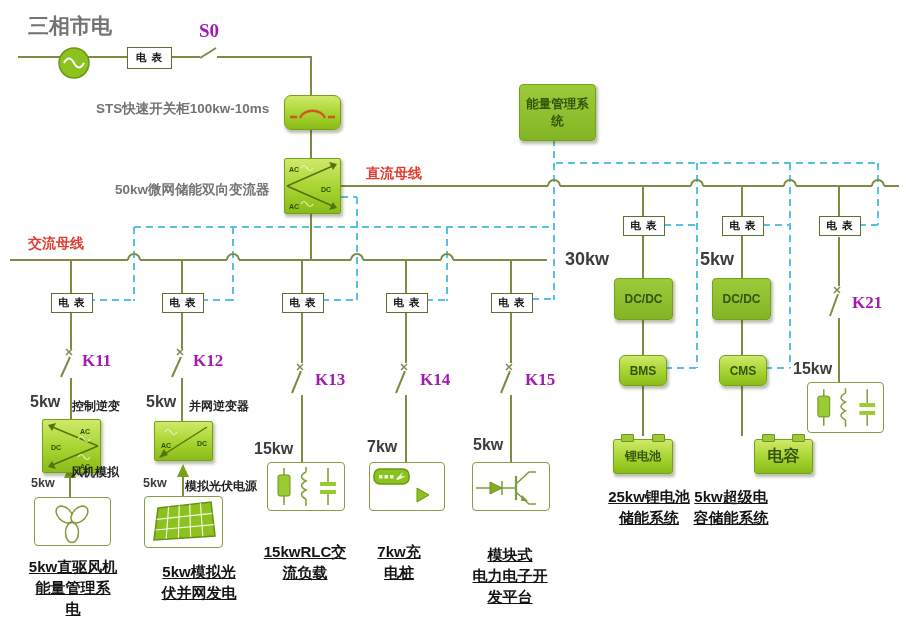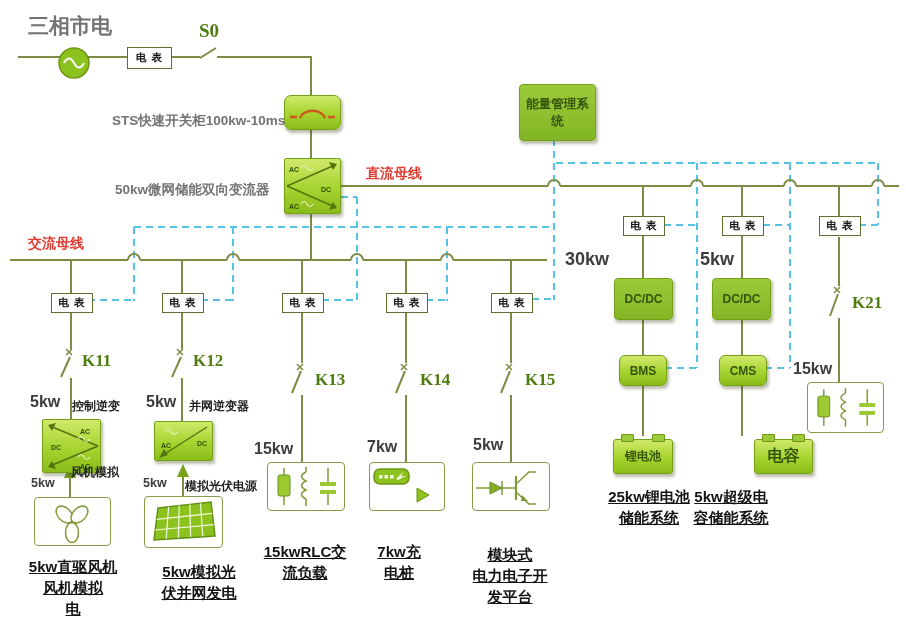--- a/index.html
+++ b/index.html
@@ -1,21 +1,21 @@
 <!DOCTYPE html>
 <html><head>
 <meta charset="utf-8">
 <style>
   html,body{margin:0;padding:0;background:#fff;}
   #stage{position:relative;width:906px;height:636px;background:#ffffff;overflow:hidden;
          font-family:"Liberation Sans","DejaVu Sans",sans-serif;}
   #wires{position:absolute;left:0;top:0;z-index:1;}
   .lbl{position:absolute;z-index:3;color:#737373;font-weight:bold;white-space:nowrap;}
   .pre{white-space:pre-line;}
-  .serif{font-family:"Liberation Serif","DejaVu Serif",serif;font-weight:600;font-size:17px;color:#4d7c0f;}
+  .serif{font-family:"Liberation Serif","DejaVu Serif",serif;font-weight:600;font-size:17px;color:#a21caf;}
   .red{color:#e03c31;font-size:14px;}
   .rating{color:#3c3c3c;font-size:16px;}
   .rating-sm{color:#3c3c3c;font-size:12.5px;}
   .devname{font-size:12px;color:#222;}
   .caption{position:absolute;z-index:3;font-size:15px;font-weight:bold;color:#141414;
            text-align:center;text-decoration:underline;line-height:21px;}
   .meter{position:absolute;z-index:2;width:40px;height:18px;background:#fff;
          border:1px solid #5f6e33;color:#111;font-size:10.5px;font-weight:bold;
          display:flex;align-items:center;justify-content:center;letter-spacing:1px;}
   .gbox{position:absolute;z-index:2;background:linear-gradient(180deg,#cfe96a 0%,#a6d32f 55%,#8abc19 100%);
@@ -119,21 +119,21 @@
   <div class="meter" style="left:623px;top:216px;">电 表</div>
   <div class="meter" style="left:722px;top:216px;">电 表</div>
   <div class="meter" style="left:819px;top:216px;">电 表</div>
 
   <div class="gbox" style="left:284px;top:95px;width:55px;height:33px;border-radius:7px;">
     <svg width="55" height="33" viewBox="0 0 55 33">
       <path d="M15 22 A 13 10 0 0 1 40 22" stroke="#cc5a1f" stroke-width="2.5" fill="none"></path>
       <path d="M5 21 h7 M43 21 h7" stroke="#cc5a1f" stroke-width="2.5"></path>
     </svg>
   </div>
-  <div class="lbl" style="left:112px;top:100px;font-size:13.5px;margin-top:12px;">STS快速开关柜100kw-10ms</div>
+  <div class="lbl" style="left:96px;top:100px;font-size:13.5px;">STS快速开关柜100kw-10ms</div>
 
   <div class="gbox" style="left:284px;top:158px;width:55px;height:54px;border-radius:2px;">
     <svg width="55" height="54" viewBox="0 0 55 54">
       <path d="M2 27 L50 6 M2 27 L50 48" stroke="#55730f" stroke-width="1.4" fill="none"></path>
       <polygon points="44,3 52,5 48,11" fill="#55730f"></polygon>
       <polygon points="44,51 52,49 48,43" fill="#55730f"></polygon>
       <text x="4" y="13" font-size="7" font-weight="bold" fill="#2d5206">AC</text>
       <path d="M16 9 q3 -5 6 0 q3 5 6 0" stroke="#e8f5c0" stroke-width="1.2" fill="none"></path>
       <text x="4" y="50" font-size="7" font-weight="bold" fill="#2d5206">AC</text>
       <path d="M16 45 q3 -5 6 0 q3 5 6 0" stroke="#e8f5c0" stroke-width="1.2" fill="none"></path>
@@ -288,21 +288,21 @@
         <path d="M38 9 q-9 4.5 0 9 q-9 4.5 0 9 q-9 4.5 0 9"></path>
         <path d="M60 5 V19 M60 31 V42"></path>
       </g>
       <rect x="10" y="12" width="12" height="21" rx="2" fill="#9ccb31" stroke="#6d8e28"></rect>
       <rect x="52" y="19" width="16" height="4" fill="#9ccb31"></rect>
       <rect x="52" y="27" width="16" height="4" fill="#9ccb31"></rect>
     </svg>
   </div>
 
   <div class="caption pre" style="left:18px;top:556px;width:110px;">5kw直驱风机
-风机模拟
+能量管理系
 电</div>
   <div class="caption pre" style="left:144px;top:561px;width:110px;">5kw模拟光
 伏并网发电</div>
   <div class="caption pre" style="left:250px;top:541px;width:110px;">15kwRLC交
 流负载</div>
   <div class="caption pre" style="left:344px;top:541px;width:110px;">7kw充
 电桩</div>
   <div class="caption pre" style="left:455px;top:544px;width:110px;">模块式
 电力电子开
 发平台</div>

